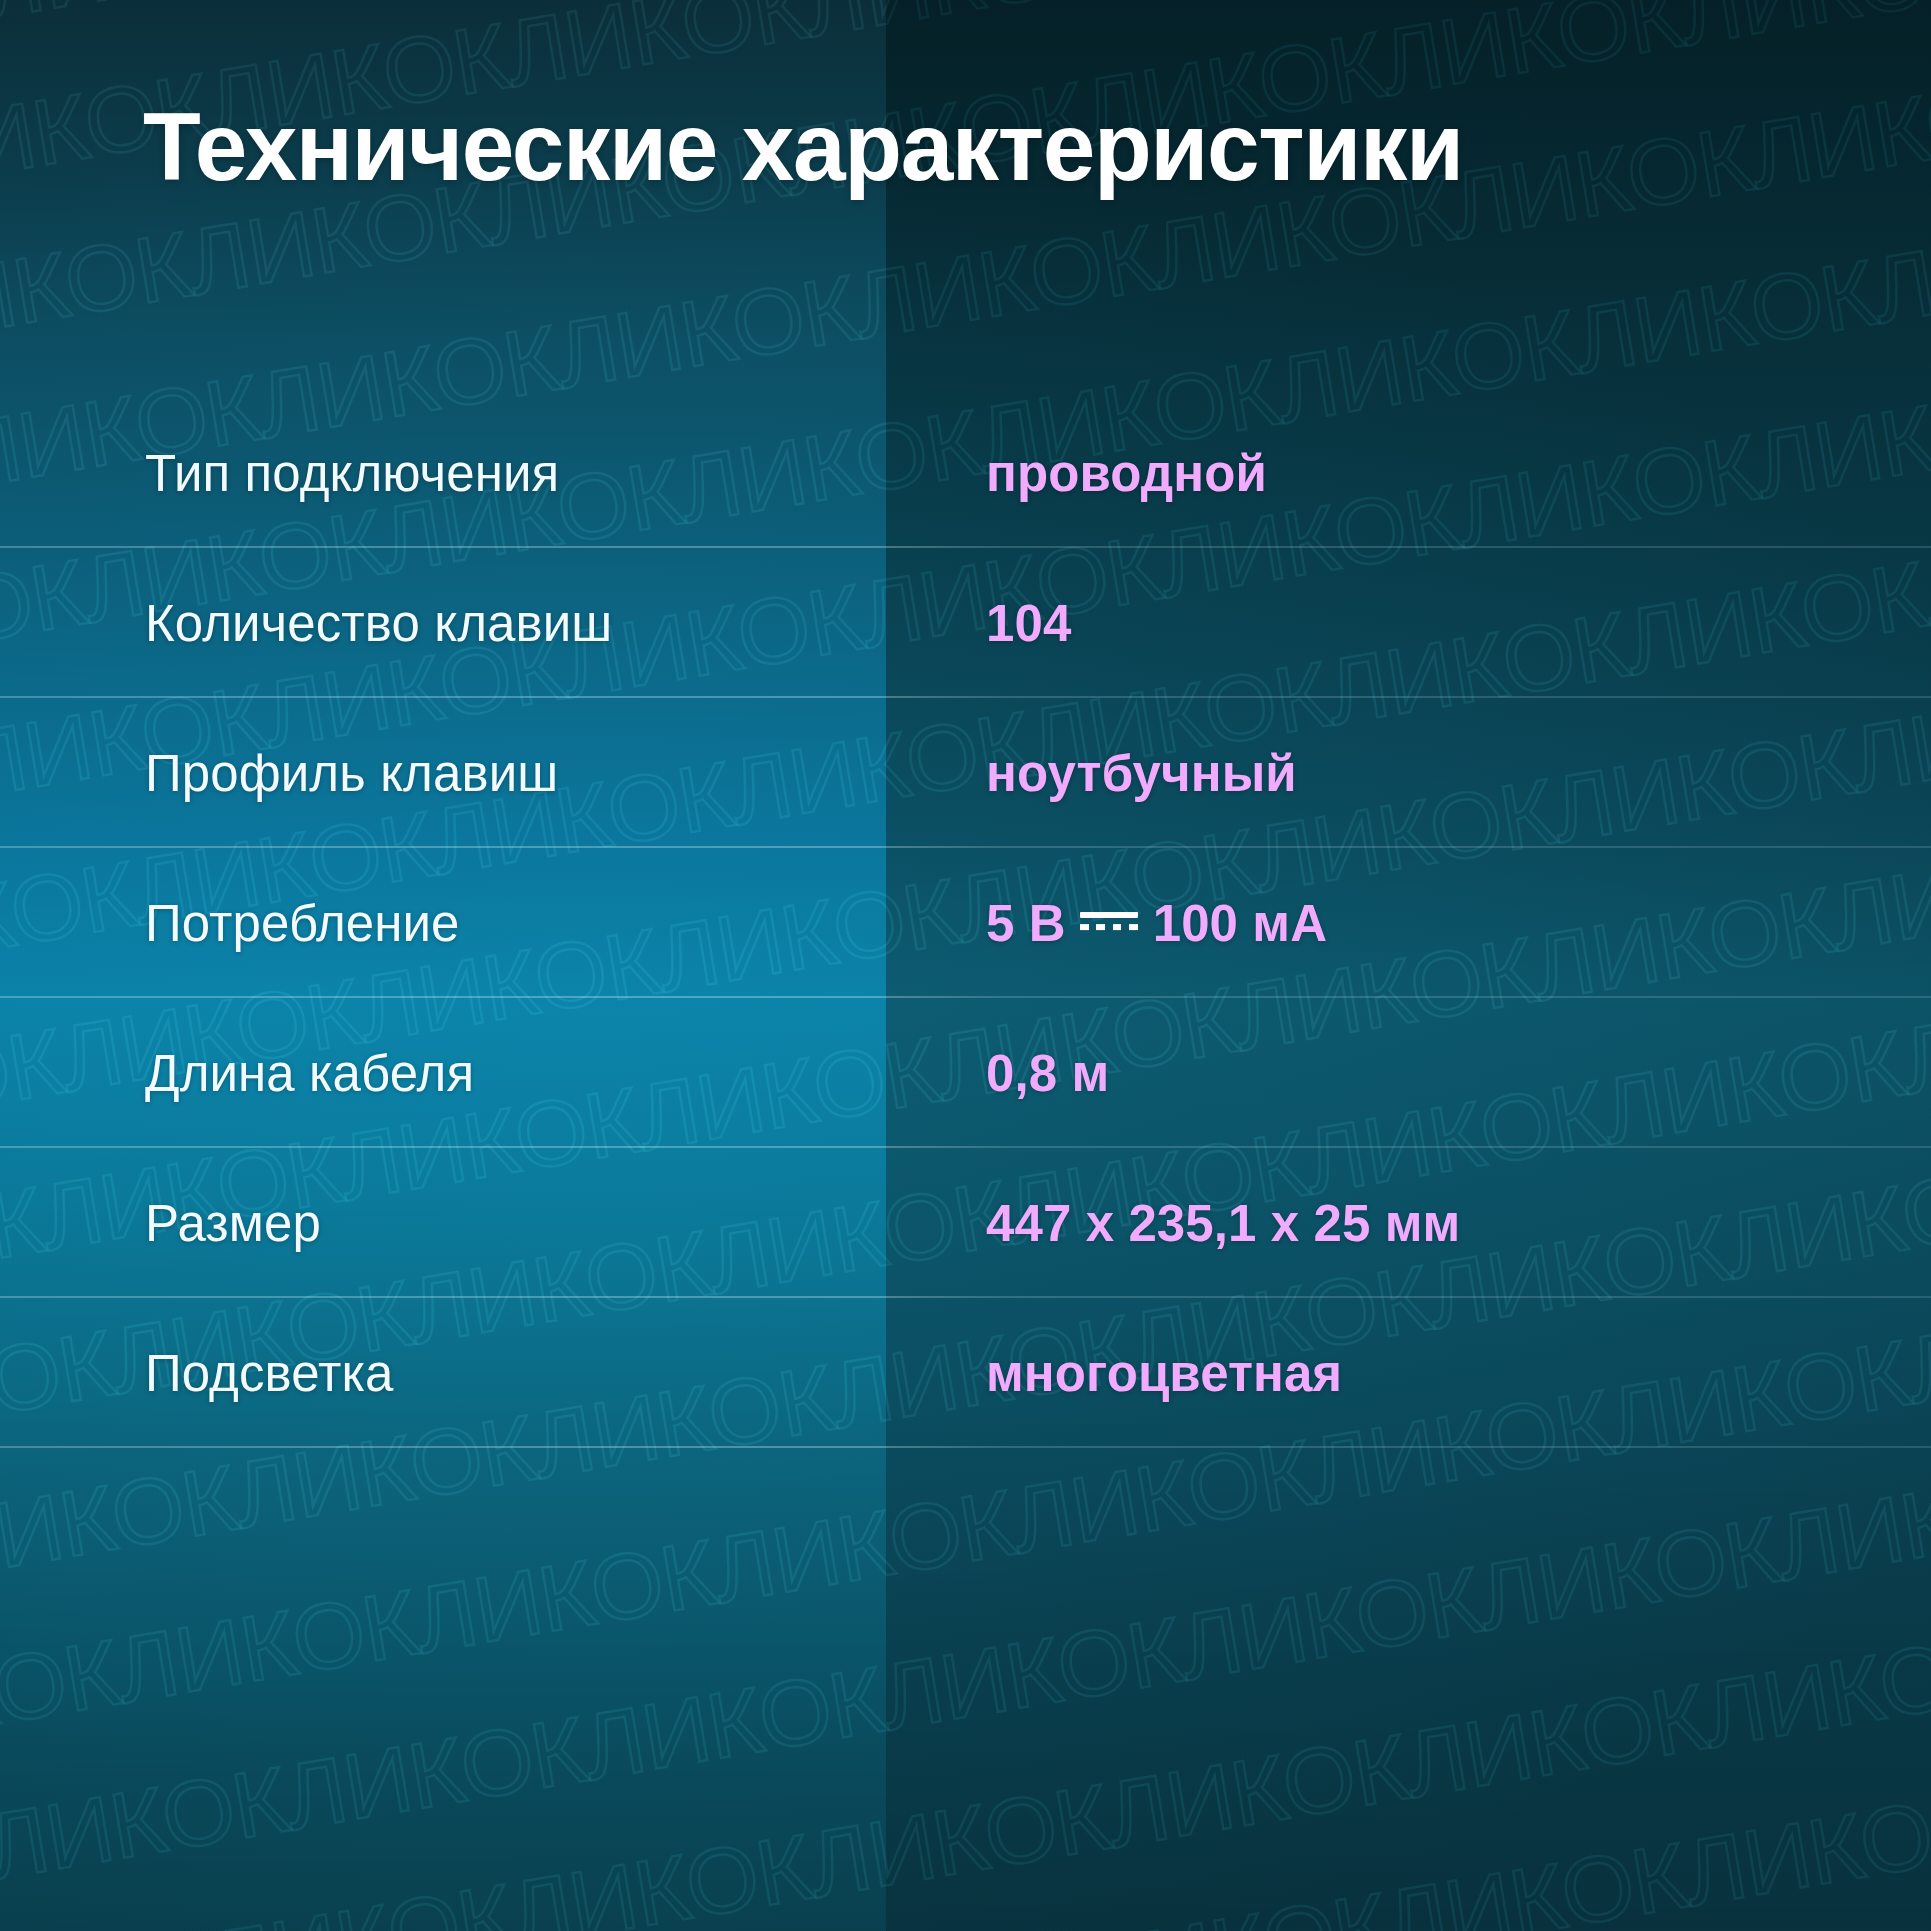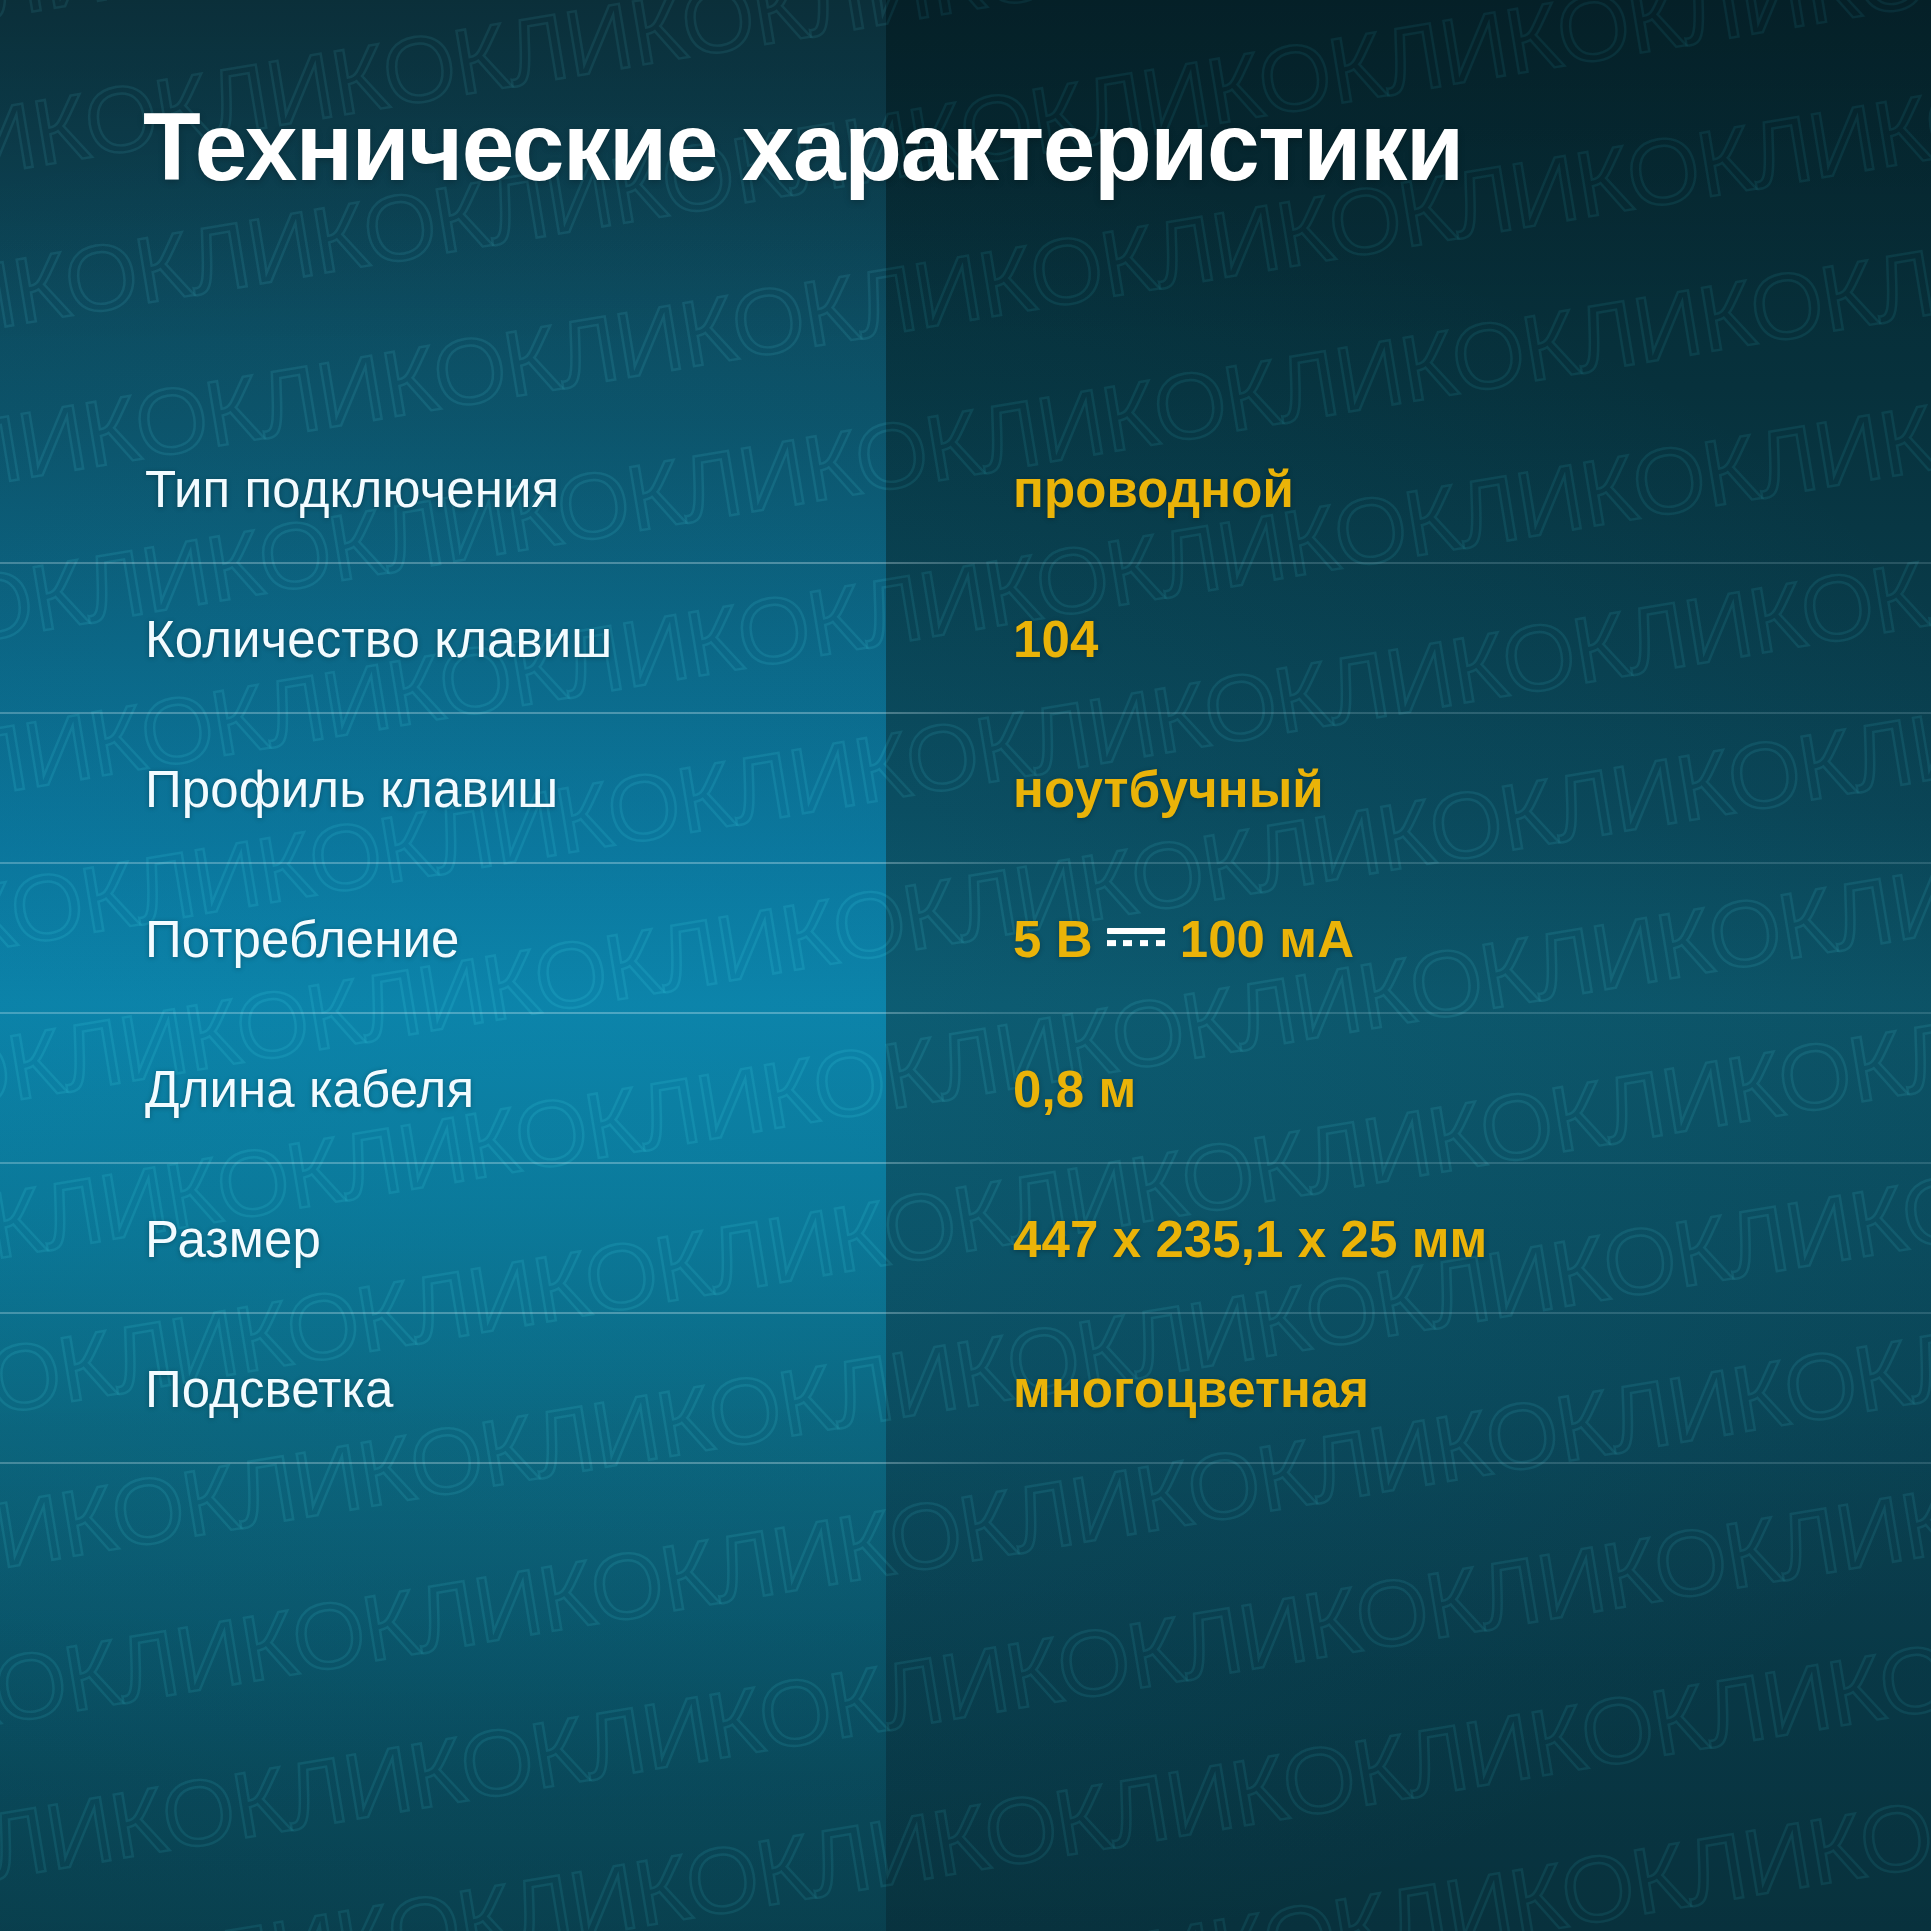--- a/index.html
+++ b/index.html
@@ -98,21 +98,21 @@
     white-space:nowrap;
     transform:scaleX(.985);
     transform-origin:left center;
     text-shadow:0 1.9px 7.7px rgba(0,0,0,.22);
   }
 
   
   .spec-table{
     position:absolute;
     left:0; right:0;
-    top:414px;
+    top:398px;
   }
   .spec-row{
     position:relative;
     height:150px;
     display:flex;
     align-items:center;
   }
   .spec-row + .spec-row::before,
   .spec-table::after{ content:""; }
 
@@ -136,27 +136,26 @@
     color:#f2fbff;
     letter-spacing:0.1px;
     white-space:nowrap;
     text-shadow:0 1px 4.8px rgba(0,0,0,.28);
   }
   .spec-value{
     flex:1;
     padding-left:100px;
     font-size:51px;
     font-weight:700;
-    color:#eab308;
+    color:#f0abfc;
     letter-spacing:0.1px;
     white-space:nowrap;
     display:flex;
     align-items:center;
     text-shadow:0 1px 4.8px rgba(0,0,0,.28);
-    margin-left:27px;
   }
 
   
   .dc-symbol{
     display:inline-flex;
     flex-direction:column;
     justify-content:center;
     gap:6.8px;
     width:58px;
     margin:0 14.5px;

